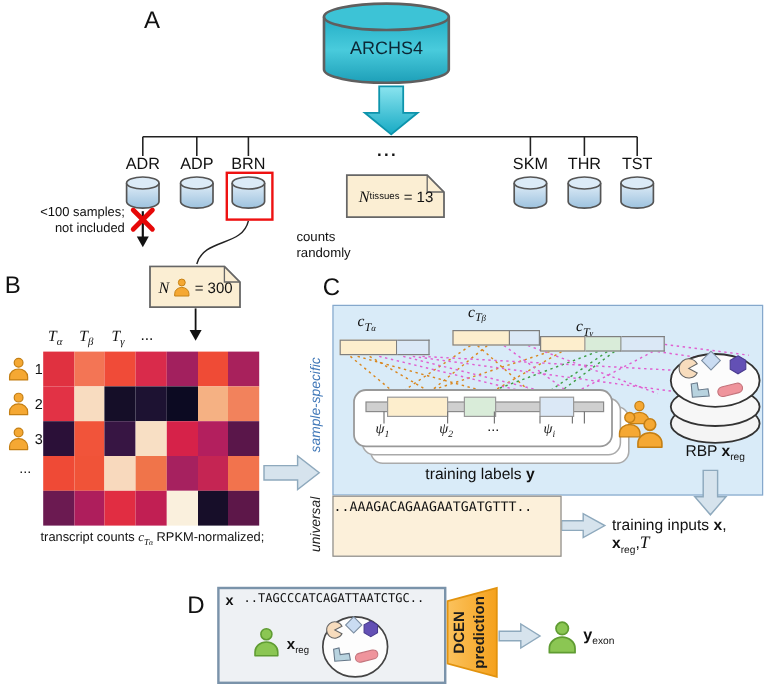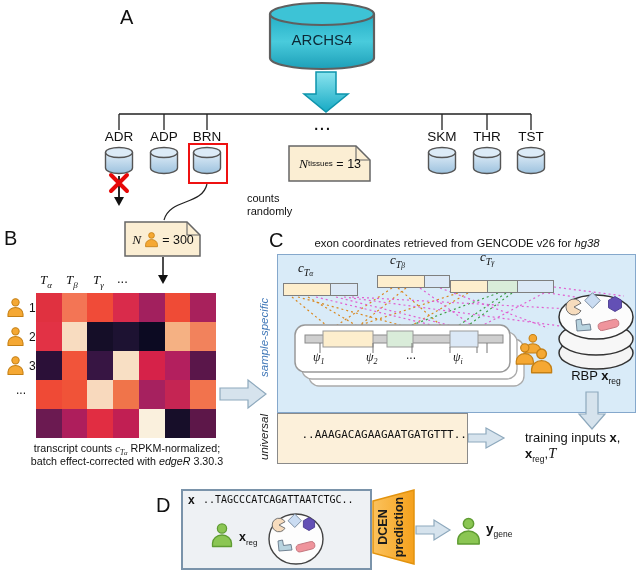--- a/index.html
+++ b/index.html
@@ -149,20 +149,24 @@
   <div class="abs z4" style="left:288px;top:145px;width:84px;height:38px">
     <svg width="84" height="38">
         <path d="M1,1 H68 L82,15 V36 H1 Z" fill="#fbeed3" stroke="#666" stroke-width="1.5"></path>
         <path d="M68,1 V15 H82" fill="none" stroke="#666" stroke-width="1.1"></path>
       </svg>
     <div class="note-text" style="font-size:12.5px">
       <span class="serif" style="font-size:13.5px">N</span><sub style="font-size:8px">tissues</sub>&nbsp;<span>= 13</span>
     </div>
   </div>
 
+  <div class="abs" style="left:26px;top:171px;width:78px;text-align:right;font-size:10.8px;line-height:12.5px">
+    <div>&lt;100 samples;</div>
+    <div>not included</div>
+  </div>
 
   <div class="abs" style="left:247px;top:192px;font-size:11px;line-height:13px">
     <div>counts</div>
     <div>randomly</div>
   </div>
 
   <div class="abs z4" style="left:124px;top:221px;width:78px;height:37px">
     <svg width="78" height="37">
         <path d="M1,1 H63 L76,14 V35 H1 Z" fill="#fbeed3" stroke="#666" stroke-width="1.5"></path>
         <path d="M63,1 V14 H76" fill="none" stroke="#666" stroke-width="1.1"></path>
@@ -236,37 +240,33 @@
       <div style="background: rgb(174, 30, 92);"></div>
       <div style="background: rgb(225, 45, 66);"></div>
       <div style="background: rgb(193, 31, 83);"></div>
       <div style="background: rgb(250, 240, 221);"></div>
       <div style="background: rgb(23, 14, 41);"></div>
       <div style="background: rgb(93, 23, 73);"></div>
     </div>
 
   <div class="abs" style="left:22px;top:442px;width:210px;text-align:center;font-size:10.7px;line-height:13px">
     <div><span>transcript counts </span><span class="serif">c</span><sub class="serif" style="font-size:7.5px">T</sub><sub class="serif" style="font-size:6.5px">α</sub><span> RPKM-normalized;</span></div>
-    <div><span>batch effect-corrected with </span><i>edgeR</i><span> 3.30.3</span></div>
   </div>
 
   <div class="abs panel-letter" style="left:269px;top:229px">C</div>
 
-  <div class="abs" style="left:280px;top:237px;width:354px;text-align:center;font-size:11.3px">
-    <span>exon coordinates retrieved from GENCODE v26 for </span><i>hg38</i>
-  </div>
 
   <div class="abs" style="left:277px;top:254px;width:357px;height:157px;background:#d9ebf8;border:1.5px solid #85a8cc;z-index:1"></div>
 
   <div class="abs vtext" style="left:258px;top:266px;width:16px;height:143px;font-size:11.5px;color:#4178b8;font-style:italic">sample-specific</div>
   <div class="abs vtext" style="left:258px;top:411px;width:16px;height:52px;font-size:11.5px;color:#222;font-style:italic">universal</div>
 
   <div class="abs serif z4" style="left:298px;top:260px;font-size:13px"><span>c</span><sub style="font-size:10px">T</sub><sub style="font-size:7.5px">α</sub></div>
   <div class="abs serif z4" style="left:390px;top:252px;font-size:13px"><span>c</span><sub style="font-size:10px">T</sub><sub style="font-size:7.5px">β</sub></div>
-  <div class="abs serif z4" style="left:480px;top:249px;font-size:13px"><span>c</span><sub style="font-size:10px">T</sub><sub style="font-size:7.5px">γ</sub></div>
+  <div class="abs serif z4" style="left:480px;top:264px;font-size:13px"><span>c</span><sub style="font-size:10px">T</sub><sub style="font-size:7.5px">γ</sub></div>
 
   <div class="abs bar" style="left:283px;top:283px">
     <div class="seg-cream" style="width:46px"></div>
     <div class="seg-blue" style="width:26px"></div>
   </div>
   <div class="abs bar" style="left:377px;top:275px">
     <div class="seg-cream" style="width:46px"></div>
     <div class="seg-blue" style="width:24px"></div>
   </div>
   <div class="abs bar" style="left:450px;top:280px">
@@ -284,20 +284,23 @@
     <rect x="96" y="10" width="26" height="16" fill="#d9ecd9" stroke="#999" stroke-width="1"></rect>
     <rect x="159" y="10" width="28" height="16" fill="#dbe8f6" stroke="#999" stroke-width="1"></rect>
     <path d="M29,22 V32 M82,22 V32 M121,22 V32 M159,26 V32 M186,26 V32 M196,22 V32" stroke="#777" stroke-width="1" fill="none"></path>
   </svg>
 
   <div class="abs serif z4" style="left:313px;top:350px;font-size:12px"><span>ψ</span><sub style="font-size:8px">1</sub></div>
   <div class="abs serif z4" style="left:366px;top:350px;font-size:12px"><span>ψ</span><sub style="font-size:8px">2</sub></div>
   <div class="abs z4" style="left:406px;top:348px;font-size:12px">...</div>
   <div class="abs serif z4" style="left:453px;top:350px;font-size:12px"><span>ψ</span><sub style="font-size:8px">i</sub></div>
 
+  <div class="abs z4" style="left:300px;top:387px;width:200px;text-align:center;font-size:13px">
+    <span>training labels </span><b>y</b>
+  </div>
 
   <svg class="abs z4" style="left:514px;top:333px" width="44" height="48" viewBox="0 0 44 48">
     <g transform="translate(9,0) scale(0.82)">
         <use href="#person-glyph" class="p-or"></use>
       </g>
     <g transform="translate(0,9) scale(0.9)">
         <use href="#person-glyph" class="p-or"></use>
       </g>
     <g transform="translate(15,14) scale(1.05)">
         <use href="#person-glyph" class="p-or"></use>
@@ -313,24 +316,24 @@
     <polygon points="61,6.5 67.5,10.25 67.5,17.75 61,21.5 54.5,17.75 54.5,10.25" fill="#6350b5" stroke="#493b8f" stroke-width="0.9"></polygon>
     <polygon points="22,30 27,29 28,35 36,34 37,40 23,41" fill="#b8d3df" stroke="#667788" stroke-width="0.9"></polygon>
     <rect x="44" y="31" width="21" height="8" rx="4" transform="rotate(-14 54 35)" fill="#ef949c" stroke="#c3747c" stroke-width="0.9"></rect>
   </svg>
 
   <div class="abs z4" style="left:548px;top:368px;width:96px;text-align:center;font-size:13px">
     <span>RBP </span><b>x</b><sub style="font-size:8.5px">reg</sub>
   </div>
 
   <div class="abs z4" style="left:277px;top:413px;width:189px;height:49px;background:#fcf0da;border:1.5px solid #8a8a8a">
-    <div class="mono" style="text-align:right;margin-top:14px;font-size:11px">..AAAGACAGAAGAATGATGTTT..</div>
-  </div>
-
-  <div class="abs z4" style="left:525px;top:430px;font-size:13px">
+    <div class="mono" style="text-align:left;margin-top:2px;font-size:11px">..AAAGACAGAAGAATGATGTTT..</div>
+  </div>
+
+  <div class="abs z4" style="left:510px;top:430px;font-size:13px">
     <span>training inputs </span><b>x</b><span>, </span><b>x</b><sub style="font-size:8.5px">reg</sub><span>,</span><span class="serif" style="font-size:14.5px">T</span>
   </div>
 
   <div class="abs panel-letter" style="left:156px;top:494px">D</div>
 
   <div class="abs" style="left:181px;top:489px;width:187px;height:77px;background:#eef1f4;border:2px solid #7a93aa;z-index:1"></div>
 
   <div class="abs z4" style="left:188px;top:493px;font-size:12px;font-weight:bold">x</div>
   <div class="abs mono z4" style="left:203px;top:494px;font-size:10px">..TAGCCCATCAGATTAATCTGC..</div>
 
@@ -356,16 +359,16 @@
   <div class="abs z5" style="left:354px;top:509px;width:78px;height:36px;transform:rotate(-90deg);transform-origin:39px 18px;
        text-align:center;font-size:12.5px;font-weight:600;line-height:16px;color:#1c1c1c">
     <div>DCEN</div>
     <div>prediction</div>
   </div>
 
   <svg class="abs z4" style="left:455px;top:516px" width="27" height="30" viewBox="0 0 24 26">
       <use href="#person-glyph" class="p-gr"></use>
     </svg>
   <div class="abs z4" style="left:486px;top:521px;font-size:13.5px">
-    <b>y</b><sub style="font-size:8.5px">gene</sub>
+    <b>y</b><sub style="font-size:8.5px">exon</sub>
   </div>
 
 </div>
 
 </body></html>

